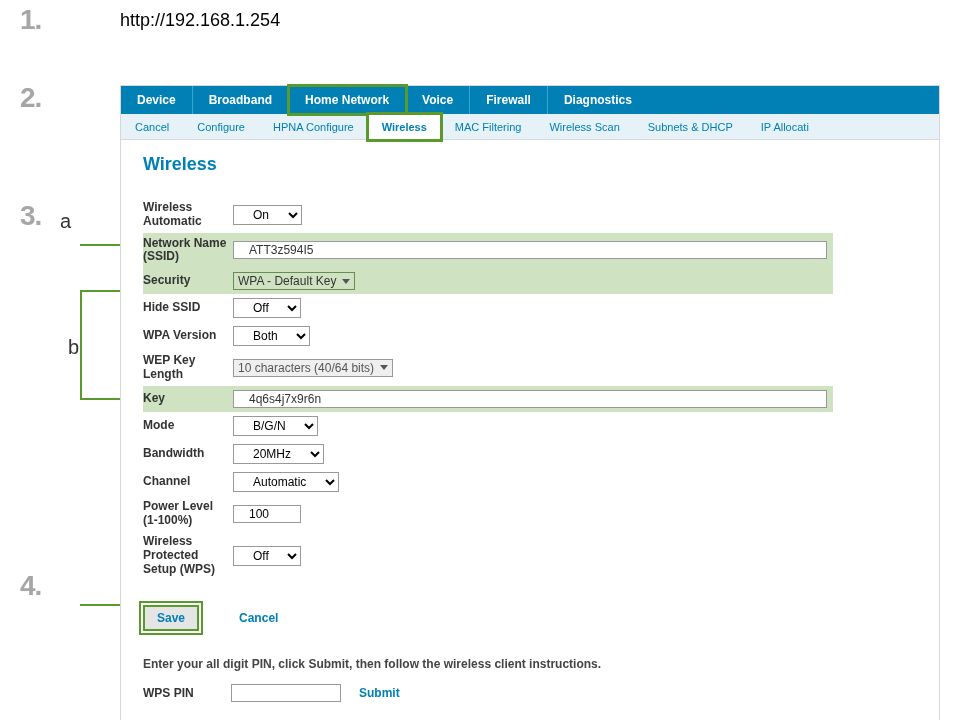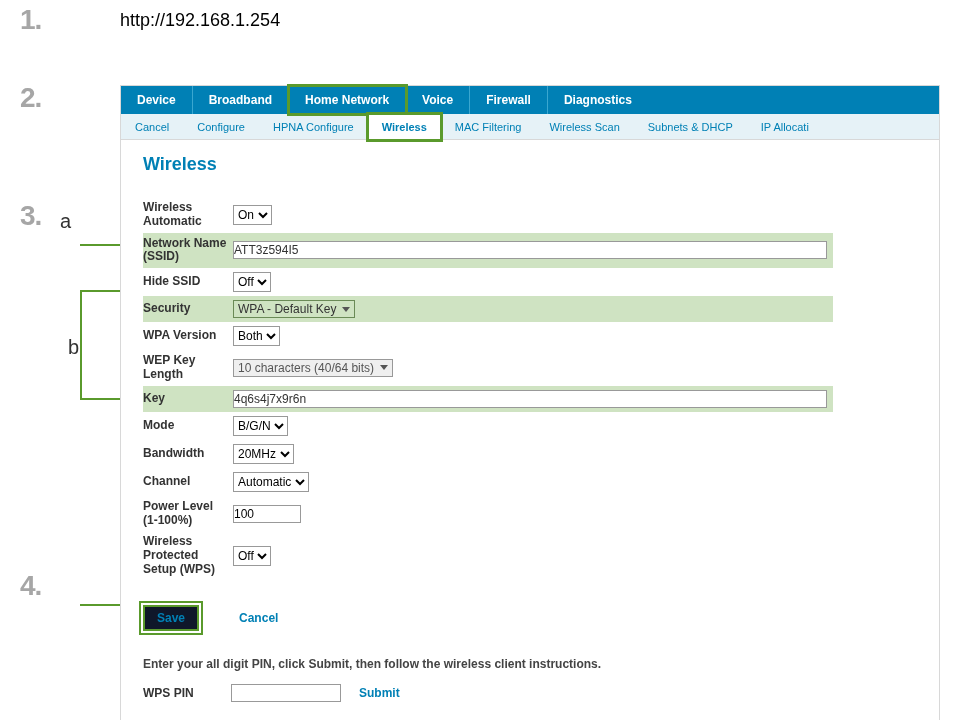--- a/index.html
+++ b/index.html
@@ -103,21 +103,21 @@
   }
   td.lab.hl, td.val.hl {
     background: #cfe3c2;
   }
   td.val.hl { width: 290px; }
   td.val.hlwide { background: #cfe3c2; width: 600px; }
   select, input[type="text"] {
     font-size: 12px;
     border: 1px solid #999;
     background: #fff;
-    padding: 1px 0;
+    padding: 1px 15px;
     height: 18px;
   }
   select { height: 20px; }
   .faux-select {
     display: inline-flex;
     align-items: center;
     border: 1px solid #999;
     background: #efefef;
     color: #555;
     font-size: 12px;
@@ -145,21 +145,21 @@
   }
   .btn-save {
     display: inline-block;
     border: 2px solid #5a9a2c;
     outline: 2px solid #5a9a2c;
     outline-offset: 2px;
     color: #0080b5;
     font-weight: bold;
     font-size: 12px;
     padding: 4px 12px;
-    background: #0f172a;
+    background: #e5e5e5;
     cursor: pointer;
   }
   .link {
     color: #0080b5;
     font-weight: bold;
     font-size: 12px;
     cursor: pointer;
   }
   .pin-instr {
     font-weight: bold;
@@ -243,29 +243,29 @@
       <tbody>
           <tr>
         <td class="lab">Wireless Automatic</td>
         <td><select><option>On</option></select></td>
       </tr>
       <tr>
         <td class="lab hl">Network Name (SSID)</td>
         <td class="val hl"><input class="hl-input" type="text" value="ATT3z594I5" style=""></td>
       </tr>
       <tr>
-        <td class="lab">Hide SSID</td>
-        <td><select><option>Off</option></select></td>
-      </tr>
-      <tr>
         <td class="lab hl">Security</td>
         <td class="val hl"><span class="faux-select green">
                 <span>WPA - Default Key</span>
                 <span class="dd-arrow"></span>
               </span></td>
+      </tr>
+      <tr>
+        <td class="lab">Hide SSID</td>
+        <td><select><option>Off</option></select></td>
       </tr>
       <tr>
         <td class="lab">WPA Version</td>
         <td><select><option>Both</option></select></td>
       </tr>
       <tr>
         <td class="lab">WEP Key Length</td>
         <td><span class="faux-select">
                 <span>10 characters (40/64 bits)</span>
                 <span class="dd-arrow"></span>

